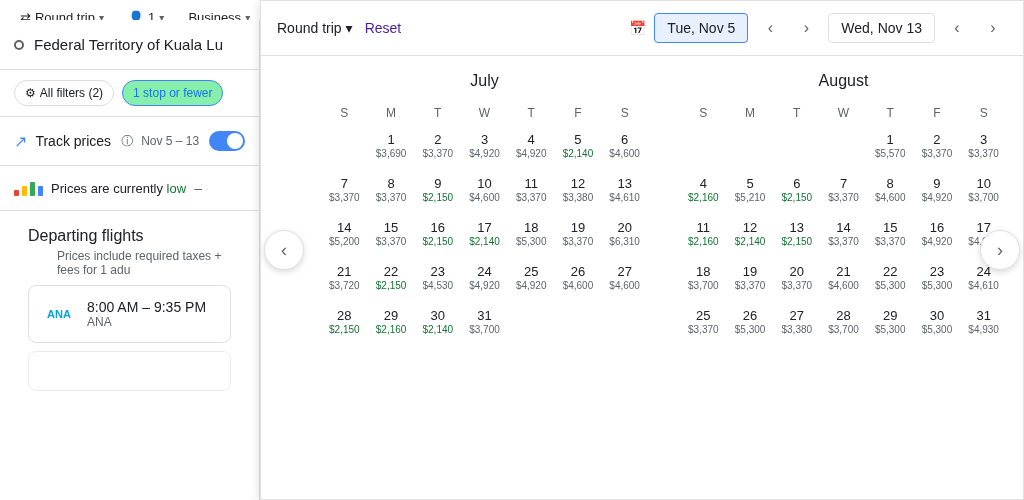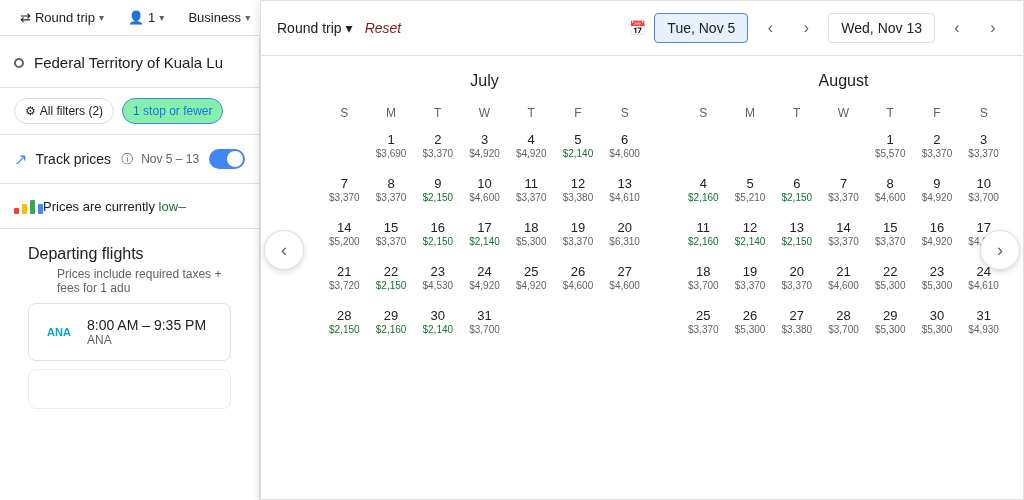--- a/index.html
+++ b/index.html
@@ -13,21 +13,21 @@
     }
     .top-bar-btn {
       display: flex; align-items: center; gap: 4px;
       padding: 4px 8px; border-radius: 20px; cursor: pointer;
       font-size: 13px; color: #202124; border: none; background: none;
     }
     .chevron-icon { font-size: 10px; color: #5f6368; }
 
     
     .left-panel {
-      position: absolute; top: 38px; left: 0; width: 260px; bottom: 0;
+      position: absolute; top: 20px; left: 0; width: 260px; bottom: 0;
       background: #fff; border-right: 1px solid #e0e0e0; overflow: hidden;
     }
     .origin-field {
       display: flex; align-items: center; gap: 10px;
       padding: 16px 14px; border-bottom: 1px solid #e0e0e0;
     }
     .origin-circle {
       width: 10px; height: 10px; border-radius: 50%;
       border: 2px solid #5f6368; flex-shrink: 0;
     }
@@ -55,21 +55,21 @@
     .toggle {
       margin-left: auto; width: 36px; height: 20px; background: #4285f4;
       border-radius: 10px; position: relative; cursor: pointer;
     }
     .toggle::after {
       content: ''; position: absolute; top: 2px; right: 2px;
       width: 16px; height: 16px; background: #fff; border-radius: 50%;
     }
 
     .prices-bar {
-      display: flex; align-items: center; gap: 0;
+      display: flex; align-items: center; gap: 8px;
       padding: 14px 14px; border-bottom: 1px solid #e0e0e0;
     }
     .price-indicator {
       display: flex; gap: 3px; align-items: flex-end; height: 16px;
     }
     .price-bar { width: 5px; border-radius: 1px; }
     .prices-text { font-size: 13px; color: #202124; }
     .prices-low { color: #137333; font-weight: 500; }
 
     
@@ -96,21 +96,21 @@
     
     .cal-header {
       display: flex; align-items: center; padding: 12px 16px; gap: 12px;
       border-bottom: 1px solid #e0e0e0;
     }
     .cal-trip-type {
       display: flex; align-items: center; gap: 4px;
       font-size: 14px; color: #202124; cursor: pointer;
     }
     .cal-reset {
-      color: #7f1d1d; font-size: 14px; cursor: pointer; margin-left: auto; font-style: italic;
+      color: #4c1d95; font-size: 14px; cursor: pointer; margin-left: auto;
     }
     .cal-dates {
       display: flex; align-items: center; gap: 8px; margin-left: auto;
     }
     .cal-date-box {
       display: flex; align-items: flex-end; gap: 6px;
       padding: 6px 12px; border: 1px solid #e0e0e0; border-radius: 4px;
       font-size: 14px; color: #202124;
     }
     .cal-date-box.active { background: #e8f0fe; border-color: #4285f4; }

